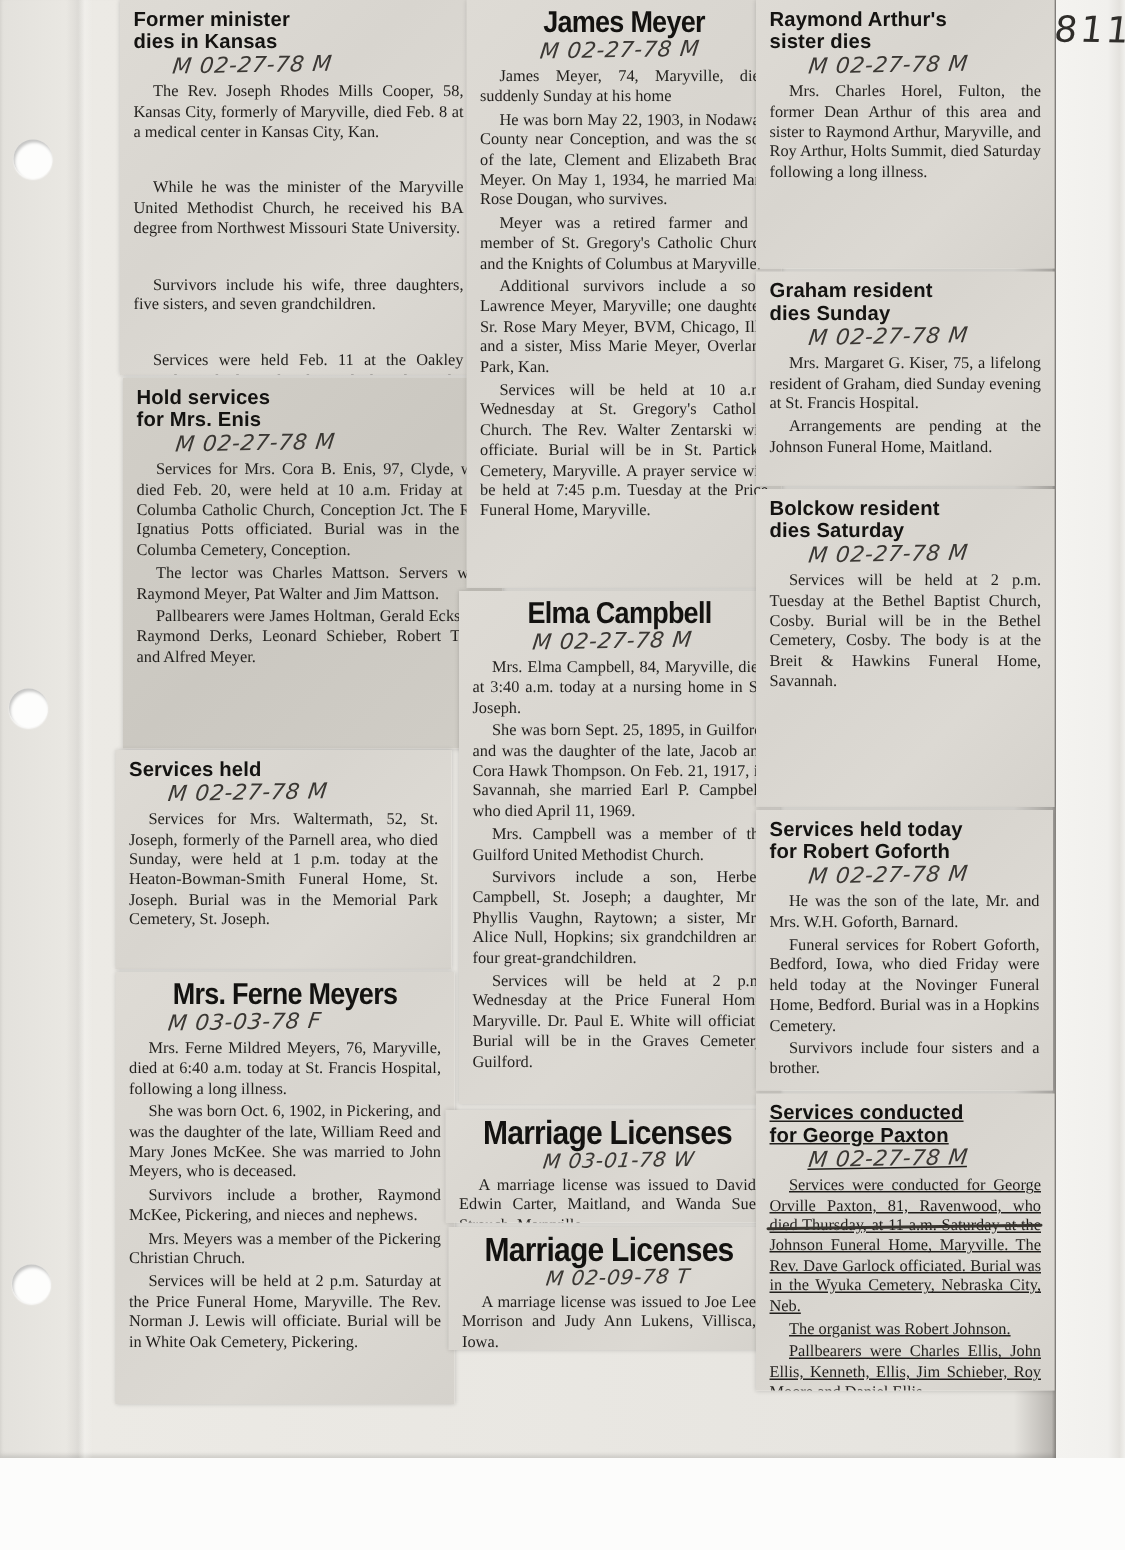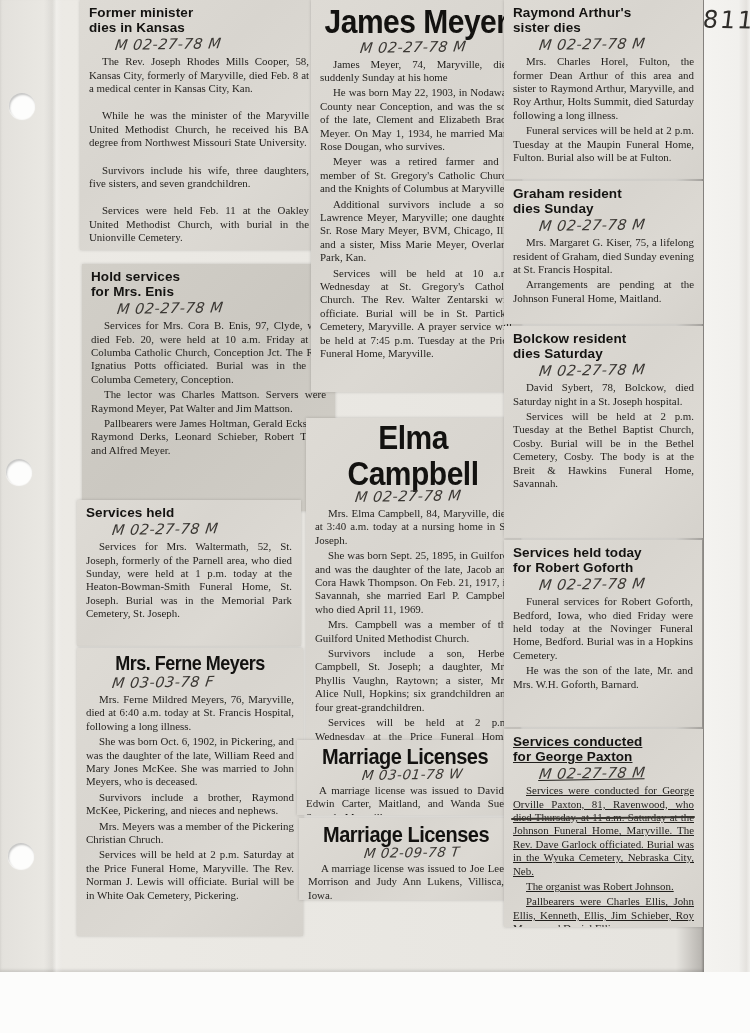--- a/index.html
+++ b/index.html
@@ -21,30 +21,30 @@
            transform:skewX(-6deg) rotate(1deg);letter-spacing:2px;}
   
   .clip{position:absolute;box-sizing:border-box;padding:5px 9px;overflow:hidden;
         background:linear-gradient(135deg,#dedbd5 0%,#d8d5cf 40%,#dcd9d3 70%,#d5d2cc 100%);
         box-shadow:0 0 3px rgba(0,0,0,0.18);color:#211f1c;}
   .clip.dark{background:linear-gradient(135deg,#d2cfc8 0%,#cbc8c1 50%,#d0cdc6 100%);}
   .hl-sm{margin:0;font-family:"Liberation Sans",sans-serif;font-weight:bold;
          font-size:13.5px;line-height:1.12;color:#141311;letter-spacing:0.1px;}
   .hl-sm span{display:block;}
   .hl-lg{margin:1px 0 0;font-family:"Liberation Sans",sans-serif;font-weight:bold;
-         text-align:center;font-size:30px;line-height:1.05;color:#131210;letter-spacing:-0.5px;}
+         text-align:center;font-size:18px;line-height:1.05;color:#131210;letter-spacing:-0.5px;}
   .hl-lg span{display:inline-block;transform:scaleY(1.12);transform-origin:center;}
   .hand{font-family:"DejaVu Sans",sans-serif;font-style:italic;font-size:14.5px;
         color:#3b3834;transform:skewX(-8deg) rotate(-1deg);transform-origin:left center;
         margin:2px 0 2px 26px;white-space:nowrap;letter-spacing:0.5px;}
   .hand.center{margin-left:40px;}
   .body{font-size:10.9px;line-height:1.23;text-align:justify;}
   .body p{margin:0;text-indent:13px;}
   .body p + p{margin-top:2px;}
-  .spaced .body p + p{margin-top:14px;}
+  .spaced .body p + p{margin-top:24px;}
   .penline{position:absolute;left:7px;top:88px;width:184px;height:2px;
            background:#38352f;transform:rotate(-0.7deg);border-radius:1px;}
 </style>
 </head>
 <body>
 
 <div class="canvas">
   <div class="sheet">
     <div class="crease"></div>
     <div class="hole" style="left:9px;top:93px;"></div>
@@ -58,21 +58,21 @@
       </h2>
       <div class="hand">M 02-27-78 M</div>
       <div class="body">
           <p>The Rev. Joseph Rhodes Mills Cooper, 58, Kansas City, formerly of Maryville, died Feb. 8 at a medical center in Kansas City, Kan.</p>
           <p>While he was the minister of the Maryville United Methodist Church, he received his BA degree from Northwest Missouri State University.</p>
           <p>Survivors include his wife, three daughters, five sisters, and seven grandchildren.</p>
           <p>Services were held Feb. 11 at the Oakley United Methodist Church, with burial in the Unionville Cemetery.</p>
         </div>
     </article>
 
-    <article class="clip dark" style="left:82px;top:264px;width:253px;height:247px;">
+    <article class="clip dark" style="left:82px;top:252px;width:253px;height:247px;">
       <h2 class="hl-sm">
         <span>Hold services</span>
         <span>for Mrs. Enis</span>
       </h2>
       <div class="hand">M 02-27-78 M</div>
       <div class="body">
           <p>Services for Mrs. Cora B. Enis, 97, Clyde, who died Feb. 20, were held at 10 a.m. Friday at St. Columba Catholic Church, Conception Jct. The Rev. Ignatius Potts officiated. Burial was in the St. Columba Cemetery, Conception.</p>
           <p>The lector was Charles Mattson. Servers were Raymond Meyer, Pat Walter and Jim Mattson.</p>
           <p>Pallbearers were James Holtman, Gerald Eckstein, Raymond Derks, Leonard Schieber, Robert Teson and Alfred Meyer.</p>
         </div>
@@ -109,21 +109,21 @@
       <div class="hand center">M 02-27-78 M</div>
       <div class="body">
           <p>James Meyer, 74, Maryville, died suddenly Sunday at his home</p>
           <p>He was born May 22, 1903, in Nodaway County near Conception, and was the son of the late, Clement and Elizabeth Brady Meyer. On May 1, 1934, he married Mary Rose Dougan, who survives.</p>
           <p>Meyer was a retired farmer and a member of St. Gregory's Catholic Church and the Knights of Columbus at Maryville.</p>
           <p>Additional survivors include a son, Lawrence Meyer, Maryville; one daughter, Sr. Rose Mary Meyer, BVM, Chicago, Ill.; and a sister, Miss Marie Meyer, Overland Park, Kan.</p>
           <p>Services will be held at 10 a.m. Wednesday at St. Gregory's Catholic Church. The Rev. Walter Zentarski will officiate. Burial will be in St. Partick's Cemetery, Maryville. A prayer service will be held at 7:45 p.m. Tuesday at the Price Funeral Home, Maryville.</p>
         </div>
     </article>
 
-    <article class="clip" style="left:306px;top:394px;width:214px;height:342px;margin-top:24px;">
+    <article class="clip" style="left:306px;top:394px;width:214px;height:342px;">
       <h2 class="hl-lg">
         <span>Elma Campbell</span>
       </h2>
       <div class="hand center">M 02-27-78 M</div>
       <div class="body">
           <p>Mrs. Elma Campbell, 84, Maryville, died at 3:40 a.m. today at a nursing home in St. Joseph.</p>
           <p>She was born Sept. 25, 1895, in Guilford, and was the daughter of the late, Jacob and Cora Hawk Thompson. On Feb. 21, 1917, in Savannah, she married Earl P. Campbell, who died April 11, 1969.</p>
           <p>Mrs. Campbell was a member of the Guilford United Methodist Church.</p>
           <p>Survivors include a son, Herbert Campbell, St. Joseph; a daughter, Mrs. Phyllis Vaughn, Raytown; a sister, Mrs. Alice Null, Hopkins; six grandchildren and four great-grandchildren.</p>
           <p>Services will be held at 2 p.m. Wednesday at the Price Funeral Home, Maryville. Dr. Paul E. White will officiate. Burial will be in the Graves Cemetery, Guilford.</p>
@@ -151,21 +151,20 @@
     </article>
 
     <article class="clip" style="left:504px;top:0;width:199px;height:179px;">
       <h2 class="hl-sm">
         <span>Raymond Arthur's</span>
         <span>sister dies</span>
       </h2>
       <div class="hand">M 02-27-78 M</div>
       <div class="body">
           <p>Mrs. Charles Horel, Fulton, the former Dean Arthur of this area and sister to Raymond Arthur, Maryville, and Roy Arthur, Holts Summit, died Saturday following a long illness.</p>
-          <p>Funeral services will be held at 2 p.m. Tuesday at the Maupin Funeral Home, Fulton. Burial also will be at Fulton.</p>
         </div>
     </article>
 
     <article class="clip" style="left:504px;top:181px;width:199px;height:143px;">
       <h2 class="hl-sm">
         <span>Graham resident</span>
         <span>dies Sunday</span>
       </h2>
       <div class="hand">M 02-27-78 M</div>
       <div class="body">
@@ -174,34 +173,34 @@
         </div>
     </article>
 
     <article class="clip" style="left:504px;top:326px;width:199px;height:212px;">
       <h2 class="hl-sm">
         <span>Bolckow resident</span>
         <span>dies Saturday</span>
       </h2>
       <div class="hand">M 02-27-78 M</div>
       <div class="body">
-          <p>David Sybert, 78, Bolckow, died Saturday night in a St. Joseph hospital.</p>
           <p>Services will be held at 2 p.m. Tuesday at the Bethel Baptist Church, Cosby. Burial will be in the Bethel Cemetery, Cosby. The body is at the Breit &amp; Hawkins Funeral Home, Savannah.</p>
         </div>
     </article>
 
     <article class="clip" style="left:504px;top:540px;width:198px;height:187px;">
       <h2 class="hl-sm">
         <span>Services held today</span>
         <span>for Robert Goforth</span>
       </h2>
       <div class="hand">M 02-27-78 M</div>
       <div class="body">
+          <p>He was the son of the late, Mr. and Mrs. W.H. Goforth, Barnard.</p>
           <p>Funeral services for Robert Goforth, Bedford, Iowa, who died Friday were held today at the Novinger Funeral Home, Bedford. Burial was in a Hopkins Cemetery.</p>
-          <p>He was the son of the late, Mr. and Mrs. W.H. Goforth, Barnard.</p>
+          <p>Survivors include four sisters and a brother.</p>
         </div>
     </article>
 
     <article class="clip" style="left:504px;top:729px;width:199px;height:198px;text-decoration:underline;">
       <h2 class="hl-sm">
         <span>Services conducted</span>
         <span>for George Paxton</span>
       </h2>
       <div class="hand">M 02-27-78 M</div>
       <div class="body">

